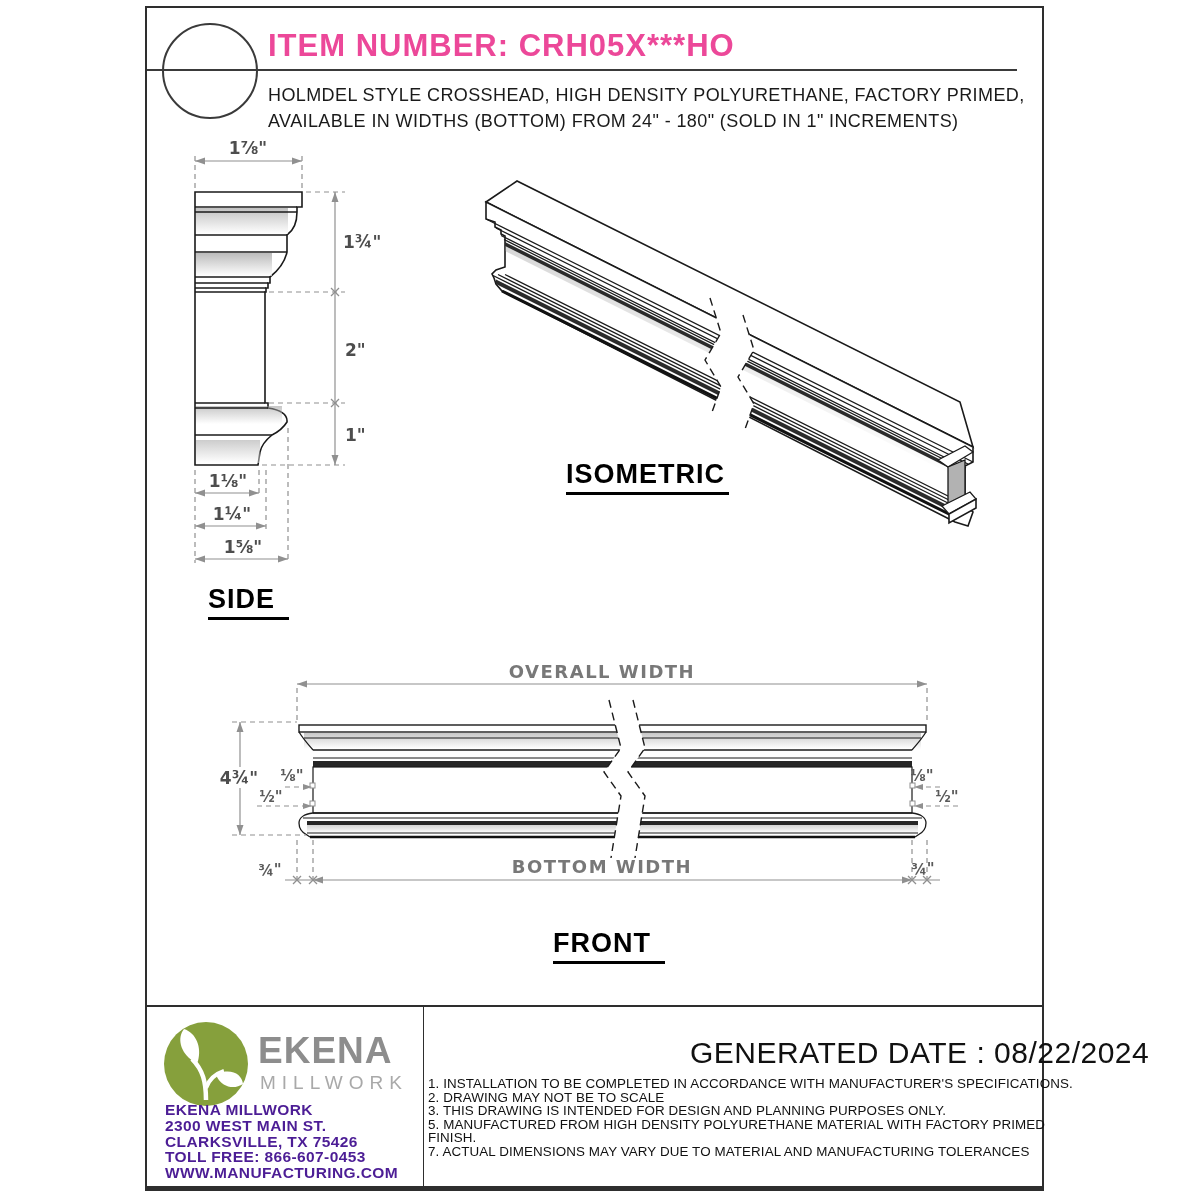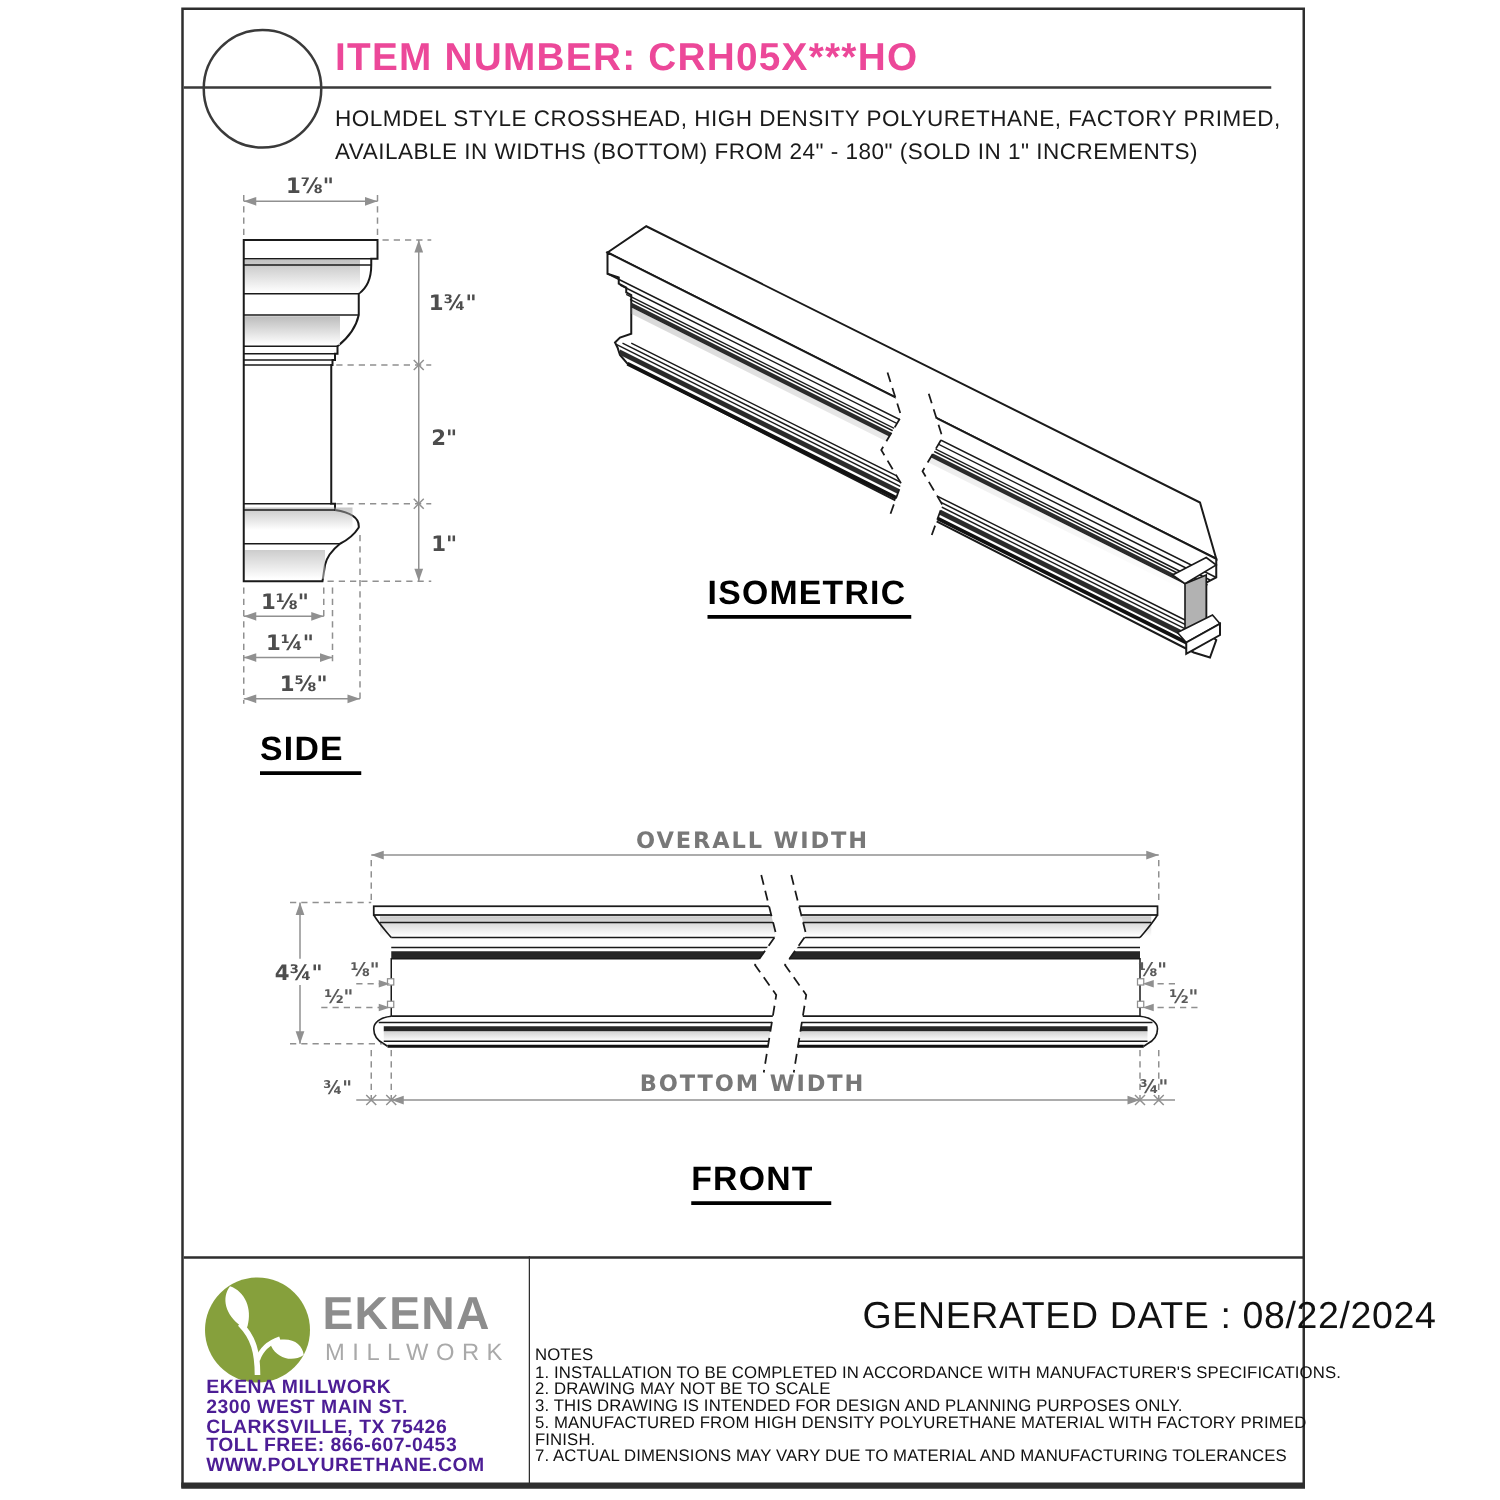--- a/index.html
+++ b/index.html
@@ -245,26 +245,25 @@
   <path d="M63,52 C75,50 82,56 83,64 C74,70 62,67 57,57 C56,54 60,52 63,52 Z" fill="#ffffff"></path>
 </svg>
 <div class="brand-name">EKENA</div>
 <div class="brand-sub">MILLWORK</div>
 
 <div class="address">
   <div>EKENA MILLWORK</div>
   <div>2300 WEST MAIN ST.</div>
   <div>CLARKSVILLE, TX 75426</div>
   <div>TOLL FREE: 866-607-0453</div>
-  <div>WWW.POLYURETHANE.COM</div>
+  <div>WWW.MANUFACTURING.COM</div>
 </div>
 
 <div class="gen-date">GENERATED DATE : 08/22/2024</div>
 
 <div class="notes">
-  <div>NOTES</div>
   <div>1. INSTALLATION TO BE COMPLETED IN ACCORDANCE WITH MANUFACTURER'S SPECIFICATIONS.</div>
   <div>2. DRAWING MAY NOT BE TO SCALE</div>
   <div>3. THIS DRAWING IS INTENDED FOR DESIGN AND PLANNING PURPOSES ONLY.</div>
   <div>5. MANUFACTURED FROM HIGH DENSITY POLYURETHANE MATERIAL WITH FACTORY PRIMED</div>
   <div>FINISH.</div>
   <div>7. ACTUAL DIMENSIONS MAY VARY DUE TO MATERIAL AND MANUFACTURING TOLERANCES</div>
 </div>
 
 </body></html>

